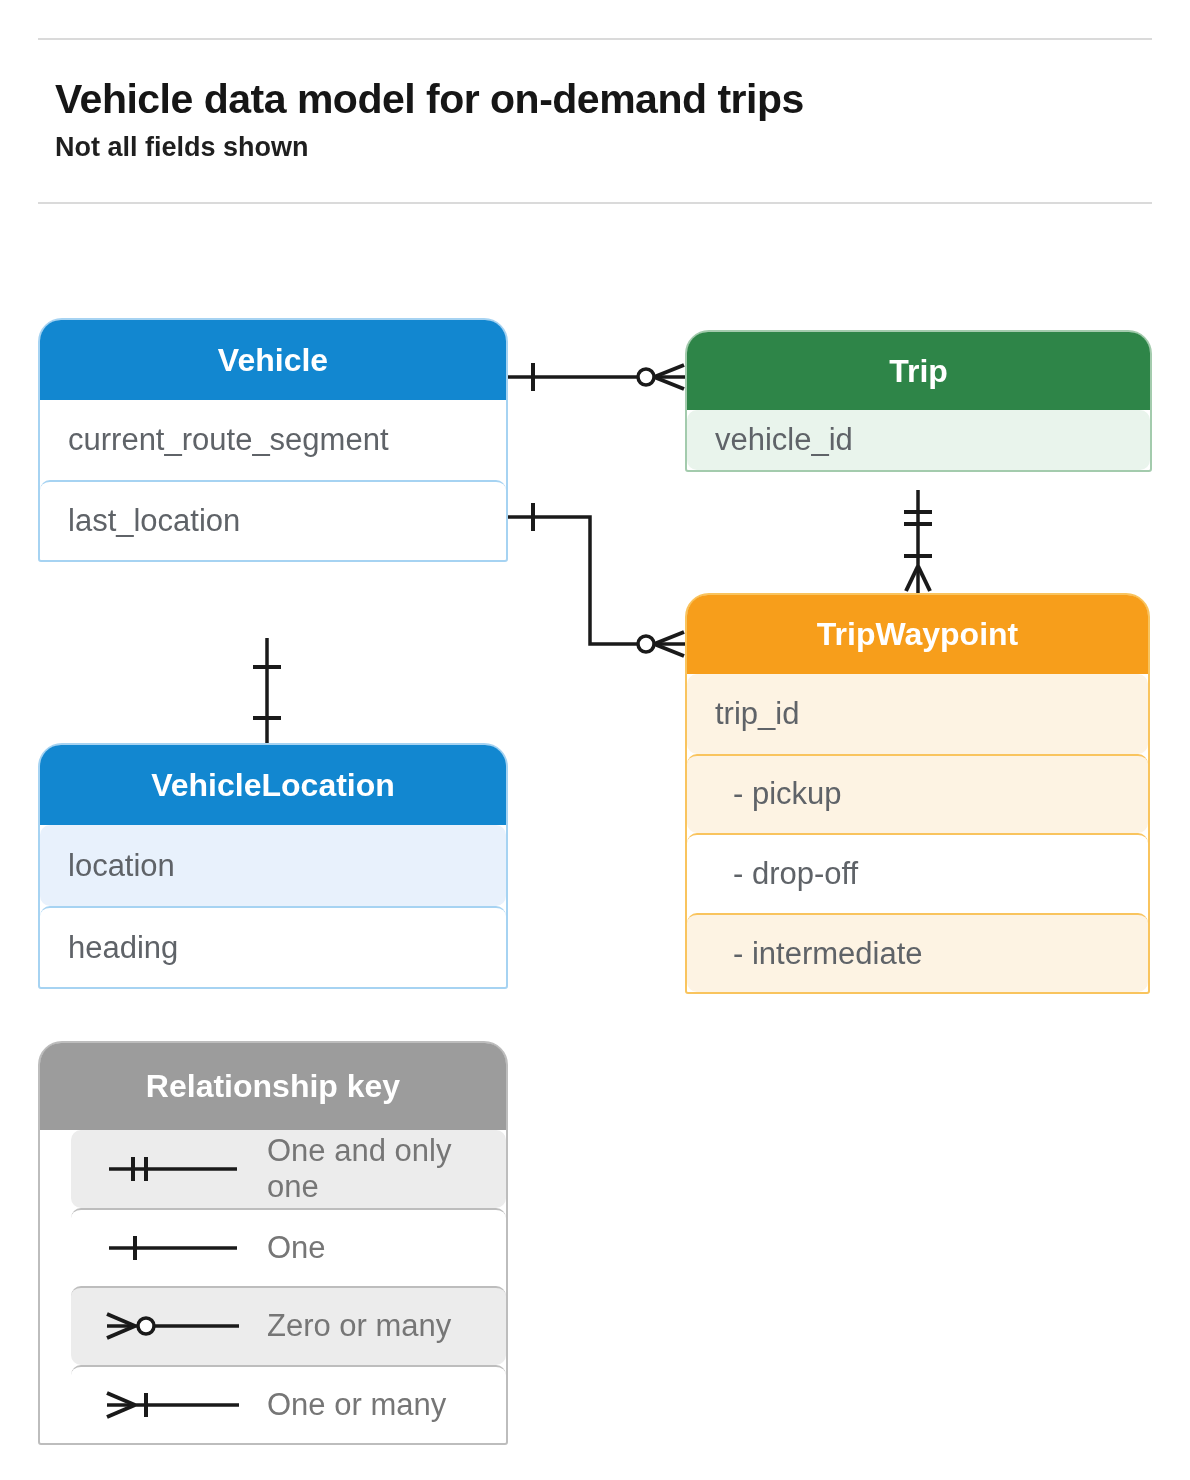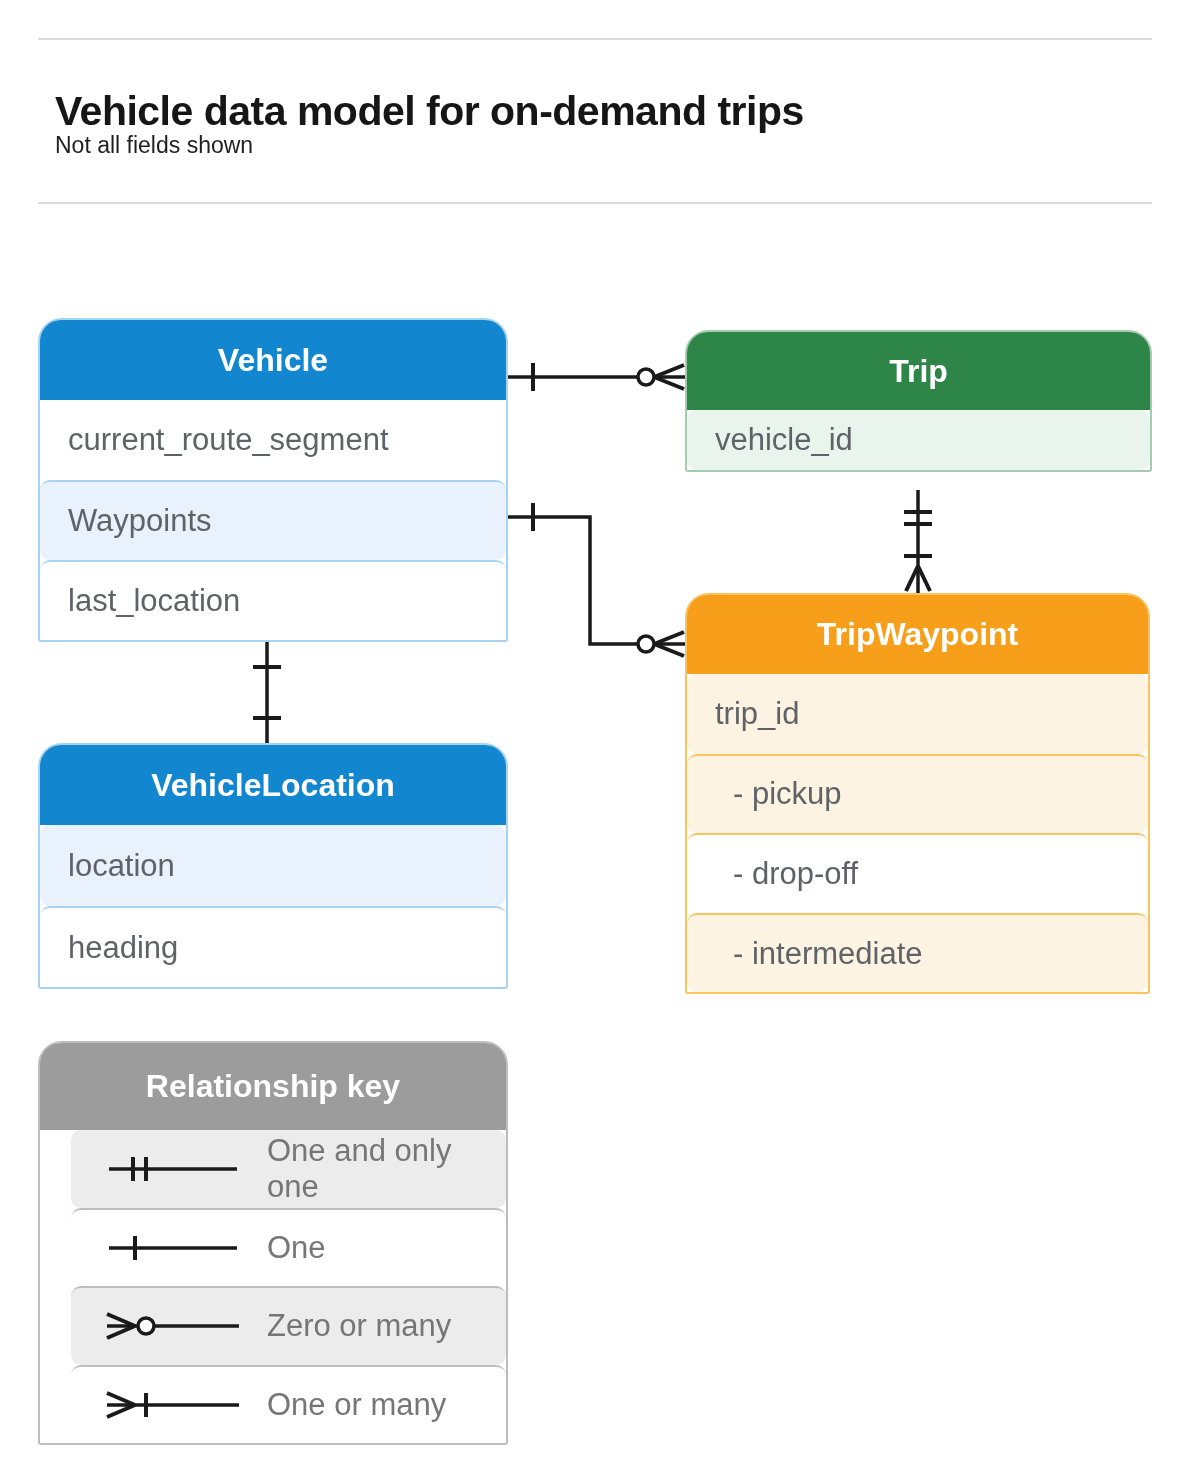--- a/index.html
+++ b/index.html
@@ -7,26 +7,26 @@
     position:relative;
     width:1190px;height:1480px;
     background:#ffffff;
     font-family:"Liberation Sans", sans-serif;
     overflow:hidden;
   }
   .divider{position:absolute;left:38px;width:1114px;height:2px;background:#dadada;}
   .divider.top{top:38px;}
   .divider.second{top:202px;}
   .page-title{
-    position:absolute;left:55px;top:88px;margin:0;
+    position:absolute;left:55px;top:76px;margin:0;
     font-size:41px;font-weight:700;color:#161616;letter-spacing:-0.5px;
   }
   .page-subtitle{
     position:absolute;left:55px;top:132px;margin:0;
-    font-size:23px;font-weight:400;color:#1f1f1f;
+    font-size:27px;font-weight:700;color:#1f1f1f;
   }
   .connectors{position:absolute;left:0;top:0;pointer-events:none;}
 
   .entity{position:absolute;background:#fff;border-radius:24px 24px 3px 3px;box-sizing:border-box;}
   .entity-header{
     display:flex;align-items:center;justify-content:center;
     color:#ffffff;font-weight:700;font-size:32px;
     border-radius:21px 21px 0 0;box-sizing:border-box;
   }
   .entity-row{
@@ -129,21 +129,20 @@
         <line x1="267" y1="638" x2="267" y2="743"></line>
         <line x1="253" y1="667" x2="281" y2="667" stroke-width="4"></line>
         <line x1="253" y1="718" x2="281" y2="718" stroke-width="4"></line>
       </g>
     </g>
   </svg>
 
   <div class="entity blue vehicle">
     <div class="entity-header">Vehicle</div>
     <div class="entity-row">current_route_segment</div>
-    <div class="entity-row alt">Waypoints</div>
     <div class="entity-row">last_location</div>
   </div>
 
   <div class="entity green trip">
     <div class="entity-header">Trip</div>
     <div class="entity-row alt">vehicle_id</div>
   </div>
 
   <div class="entity orange tripwaypoint">
     <div class="entity-header">TripWaypoint</div>

